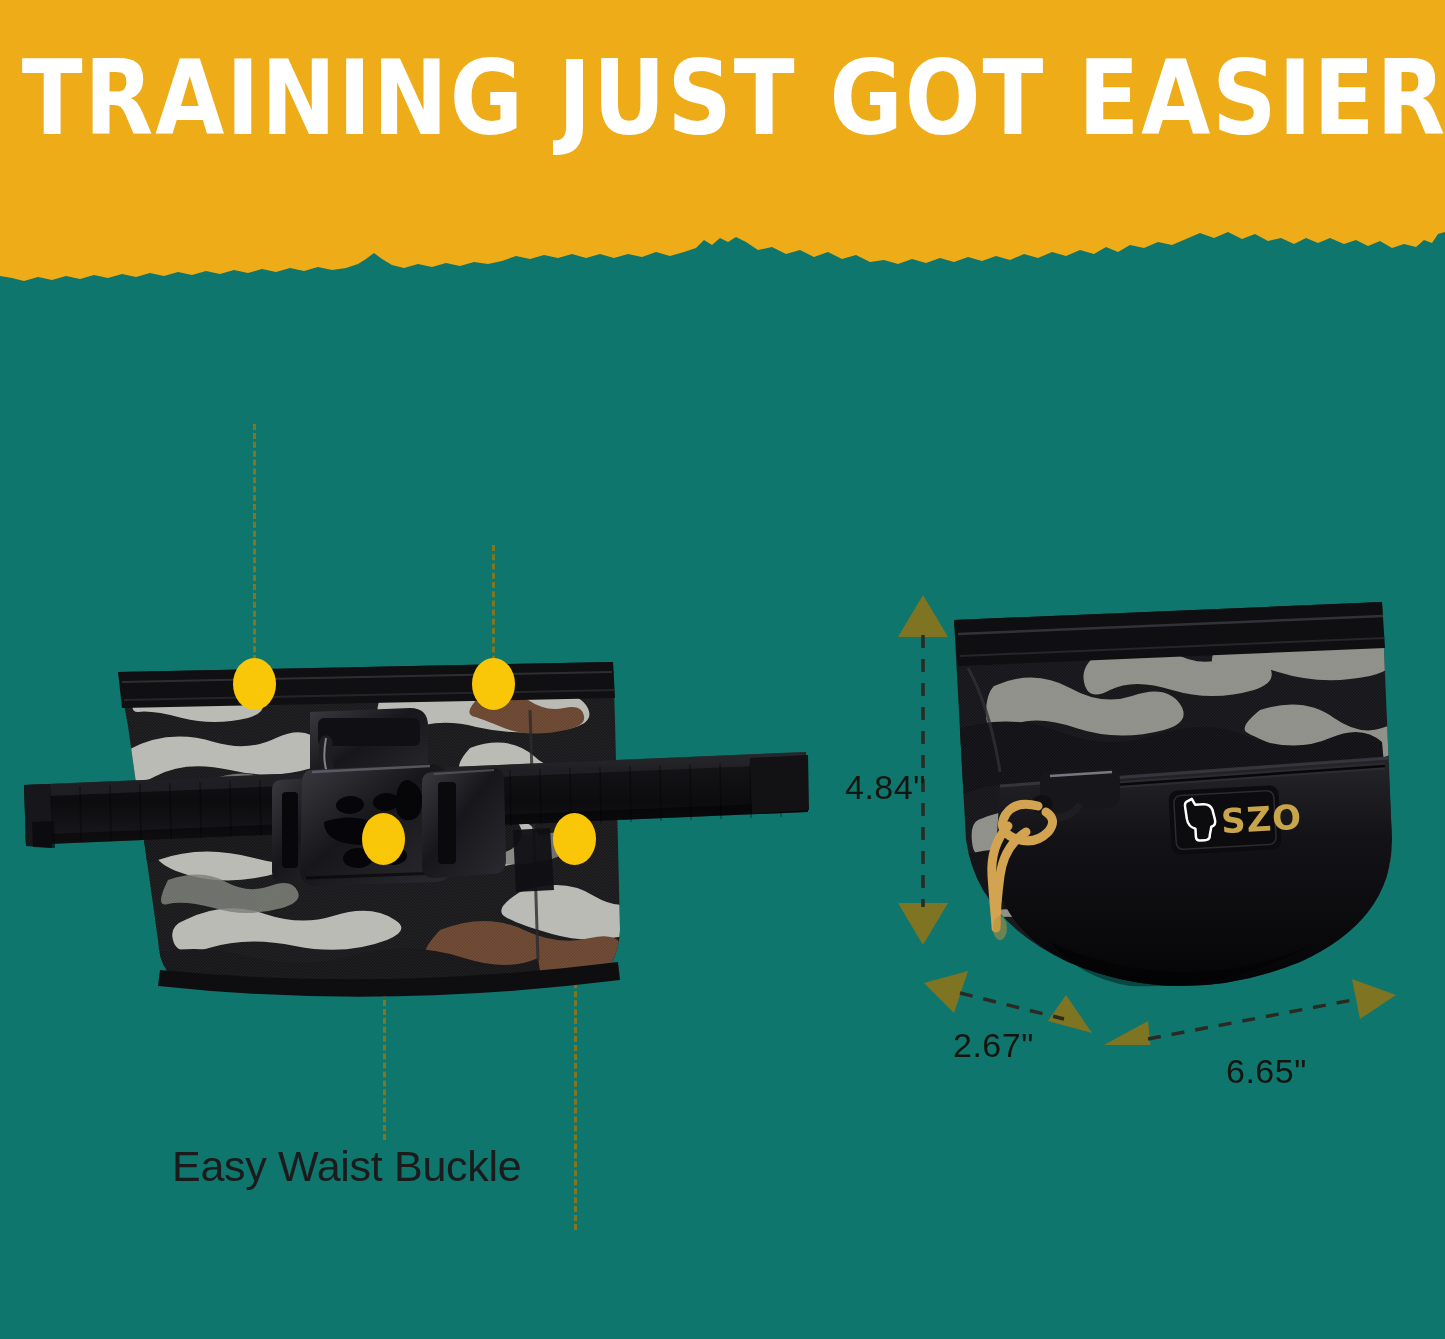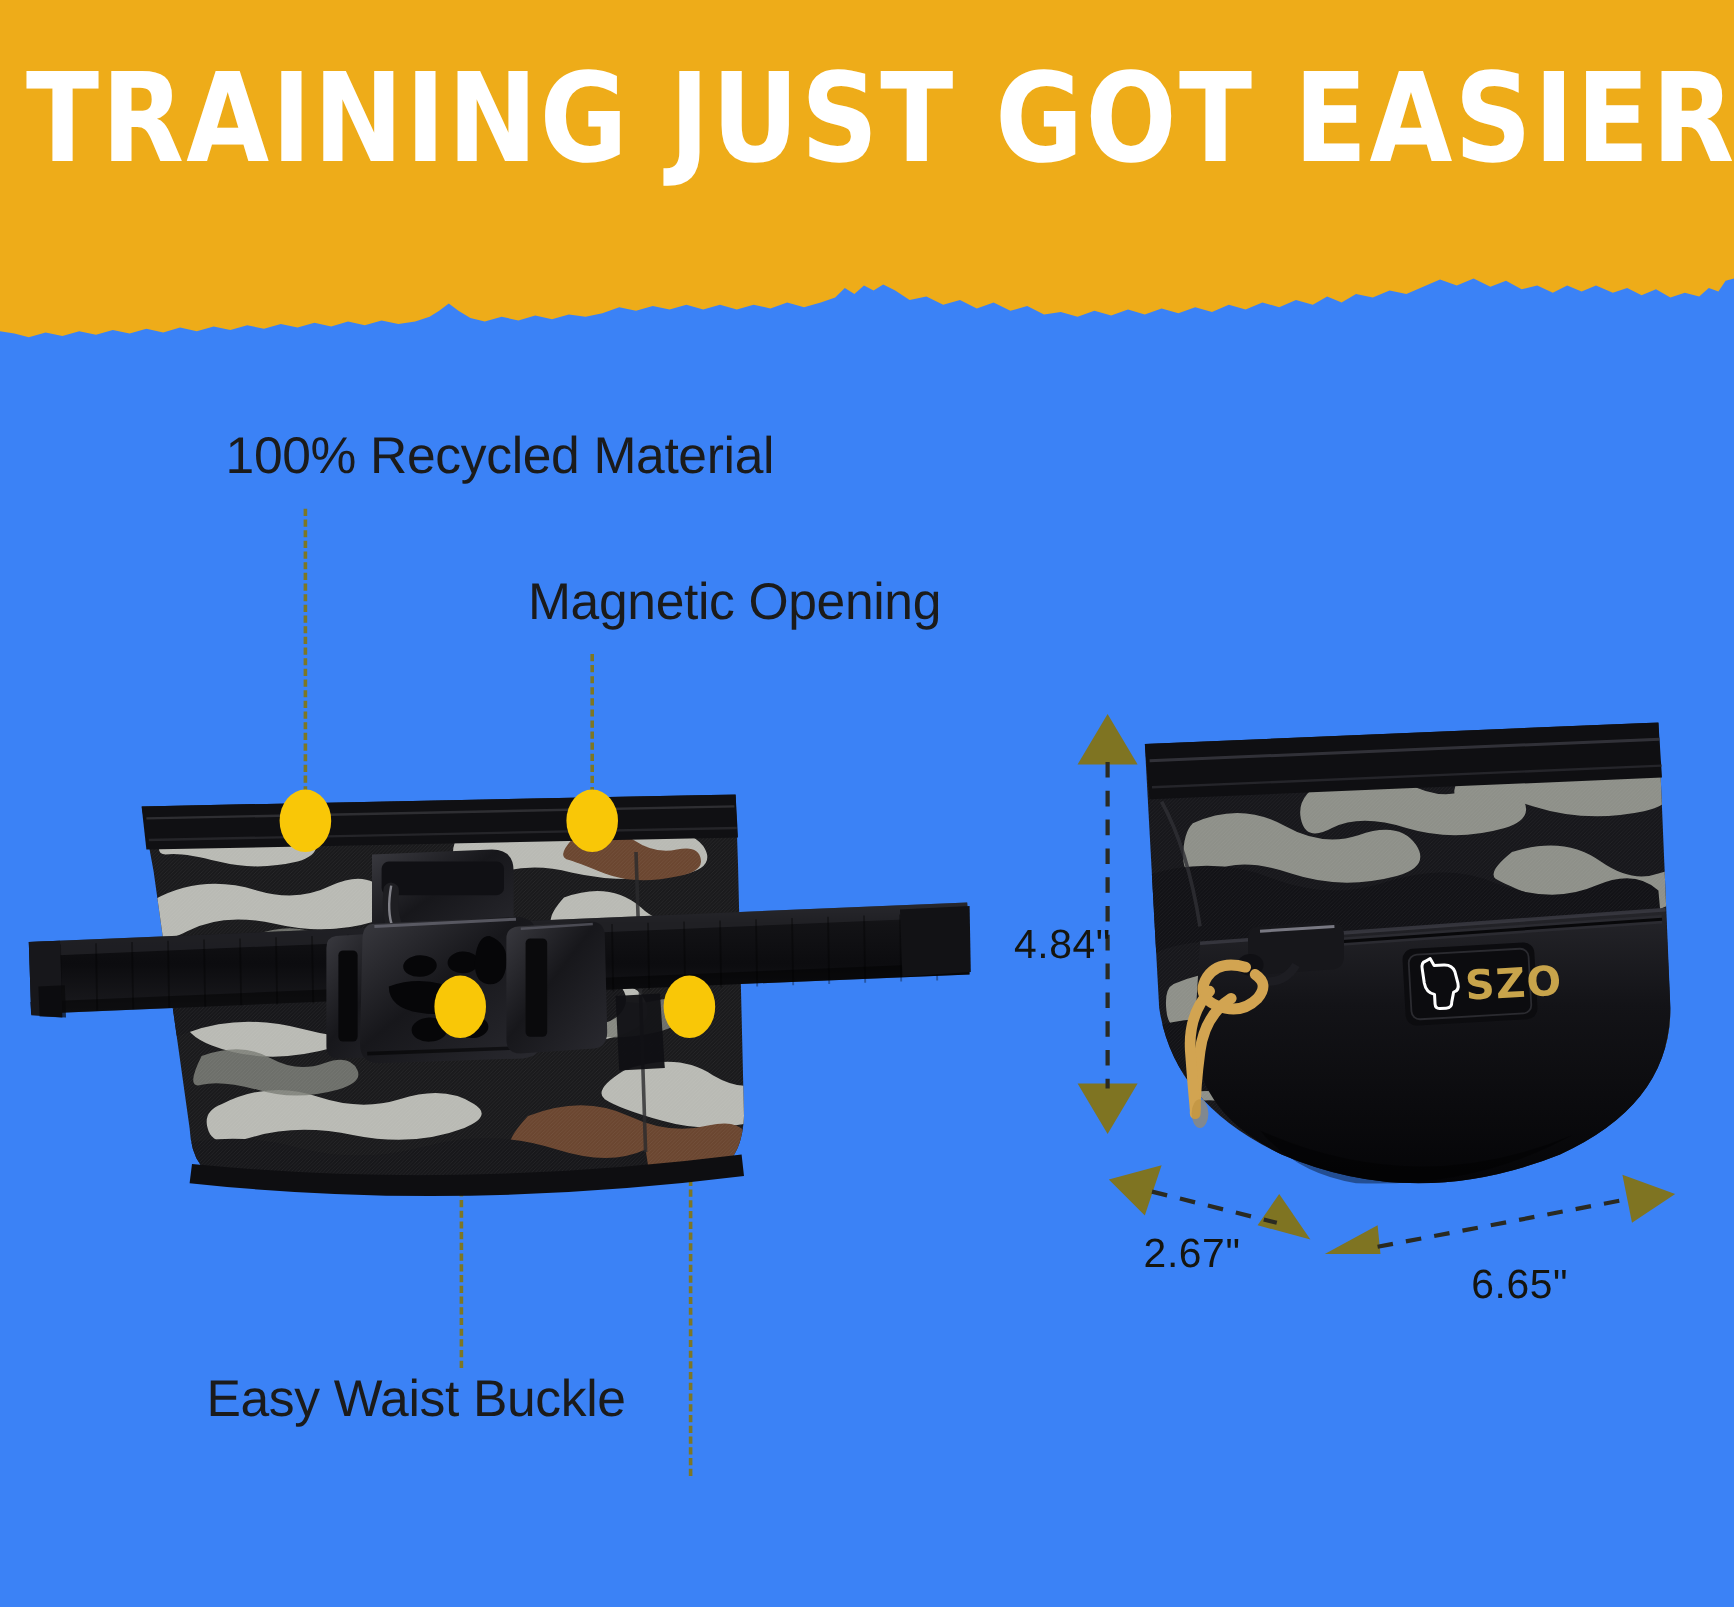--- a/index.html
+++ b/index.html
@@ -9,21 +9,21 @@
     height: 1339px;
     background: #ffffff;
     font-family: "Liberation Sans", sans-serif;
     overflow: hidden;
   }
 
   #page {
     position: relative;
     width: 1445px;
     height: 1339px;
-    background: #3b82f6;
+    background: #0f766e;
   }
 
   
   #banner {
     position: absolute;
     left: 0; top: 0;
     width: 1445px;
     height: 290px;
     overflow: hidden;
   }
@@ -111,23 +111,21 @@
                L460,266 L446,263 L432,267 L418,264 L404,268 L392,265
                L382,259 L374,253 L366,259 L358,264 L346,268 L332,270
                L318,267 L304,271 L290,268 L276,272 L262,269 L248,273
                L234,270 L220,274 L206,271 L192,275 L178,272 L164,276
                L150,273 L136,277 L122,274 L108,278 L94,275 L80,279
                L66,276 L52,280 L38,277 L24,281 L12,278 L0,276 Z" fill="#eeac19"></path>
     </svg>
     <div id="banner-title">TRAINING JUST GOT EASIER</div>
   </div>
 
-  <div class="callout-label" style="left:188px; top:356px;">100% Recycled Material</div>
-
-  <div class="callout-label" style="left:440px; top:478px;">Magnetic Opening</div>
+
 
   <div class="callout-label" style="left:172px; top:1142px;">Easy Waist Buckle</div>
 
 
   <div class="leader" style="left:253px; top:424px;  height:246px;"></div>
   <div class="leader" style="left:492px; top:545px;  height:126px;"></div>
   <div class="leader" style="left:383px; top:848px;  height:292px;"></div>
   <div class="leader" style="left:574px; top:848px;  height:382px;"></div>
 
   <svg class="product-svg" style="left:10px; top:630px;" width="800" height="390" viewBox="0 0 800 390">

